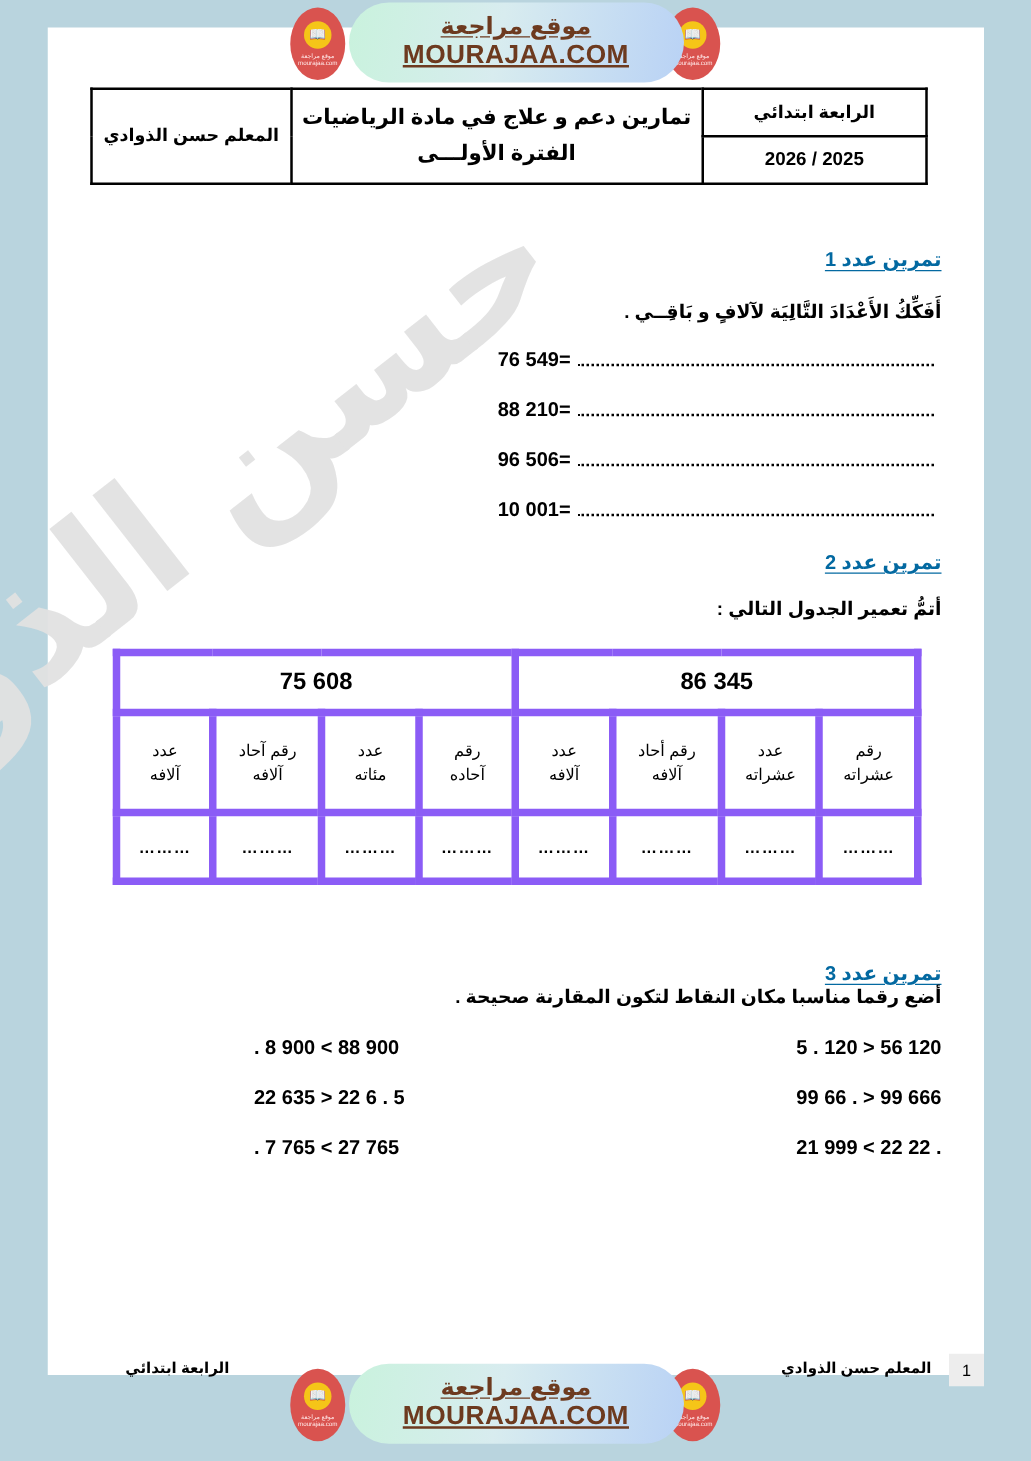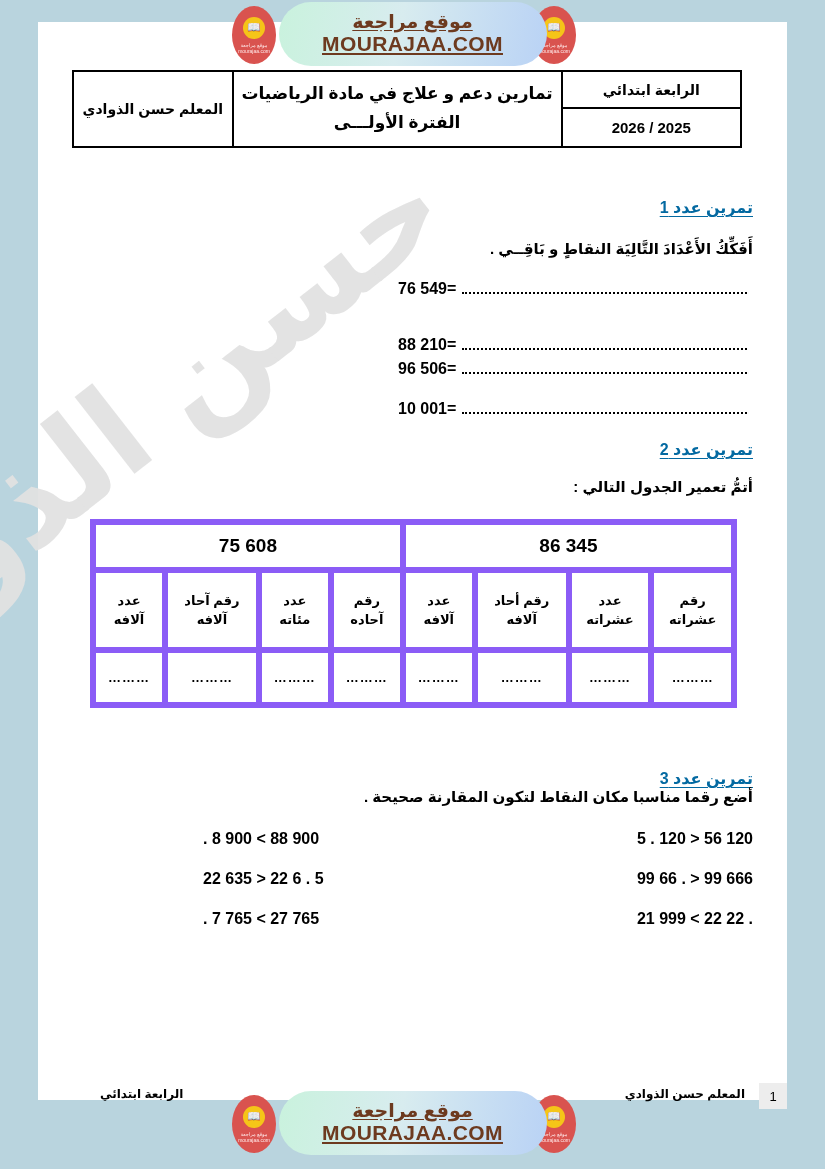--- a/index.html
+++ b/index.html
@@ -202,21 +202,21 @@
     color: #000;
   }
   table.grid td.group {
     font-size: 19px;
     font-weight: bold;
     padding: 10px 0;
     direction: ltr;
   }
   table.grid td.col {
     font-size: 13px;
-    font-weight: bold;
+    font-weight: normal;
     padding: 10px 2px;
     line-height: 1.5;
     height: 80px;
   }
   table.grid td.ans {
     height: 55px;
     font-size: 13px;
     font-weight: bold;
     letter-spacing: 1px;
   }
@@ -304,28 +304,28 @@
         </td>
         <td class="teacher" rowspan="2">المعلم حسن الذوادي</td>
       </tr>
       <tr>
         <td class="year">2026 / 2025</td>
       </tr>
     </tbody>
       </table>
 
     <div class="ex-title" style="top:198px;">تمرين عدد 1</div>
-    <div class="ex-instr" style="top:240px;">أَفَكِّكُ الأَعْدَادَ التَّالِيَة النقاطٍ و بَاقِــي .</div>
+    <div class="ex-instr" style="top:240px;">أَفَكِّكُ الأَعْدَادَ التَّالِيَة لآلافٍ و بَاقِــي .</div>
 
     <div class="num-line" style="top:280px;">
       <span class="val">76 549</span>
       <span class="eq">=</span>
       <span class="dots"></span>
     </div>
-    <div class="num-line" style="top:336px;">
+    <div class="num-line" style="top:320px;">
       <span class="val">88 210</span>
       <span class="eq">=</span>
       <span class="dots"></span>
     </div>
     <div class="num-line" style="top:360px;margin-left:40px;">
       <span class="val">96 506</span>
       <span class="eq">=</span>
       <span class="dots"></span>
     </div>
     <div class="num-line" style="top:400px;">

